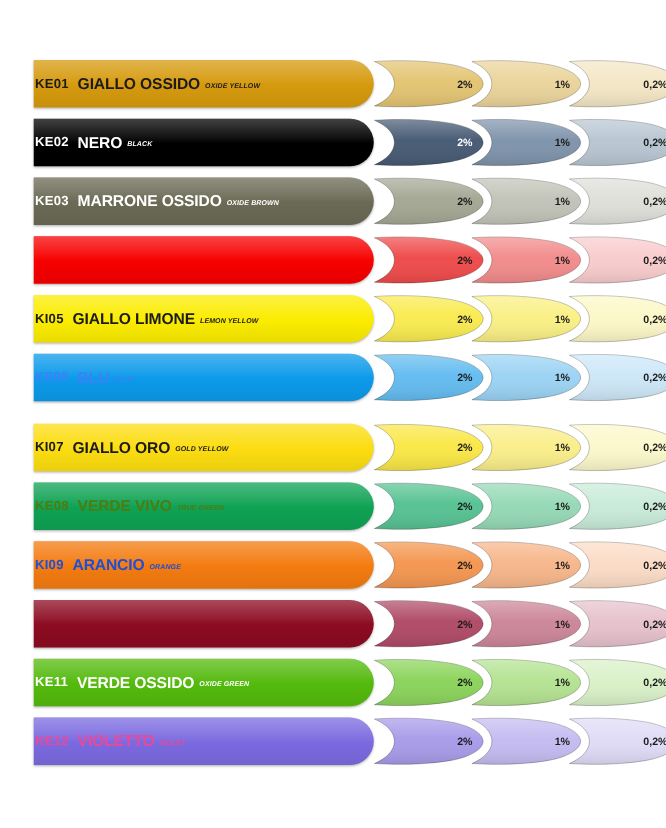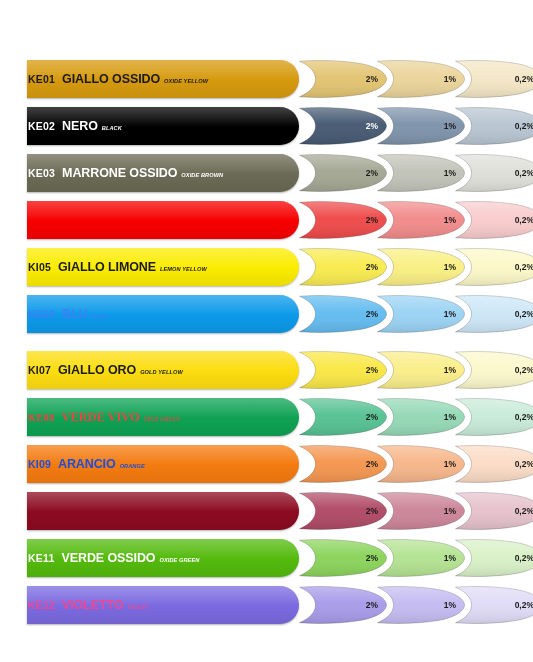--- a/index.html
+++ b/index.html
@@ -21,21 +21,21 @@
     left: 0;
     top: 0;
     width: 533px;
     height: 662px;
     background: #ffffff;
   }
 
   .rows-wrap {
     position: absolute;
     left: 0;
-    top: 60px;
+    top: 48px;
     width: 533px;
   }
 
   .color-row {
     position: relative;
     height: 38px;
     margin-bottom: 9px;
   }
   .color-row.group-break {
     margin-bottom: 18px;
@@ -502,21 +502,21 @@
             <path d="M 3.5 2.2 C 22 1.0 44 1.2 64 4.5 C 82 7.6 90.5 14.5 90.5 20.0 C 90.5 25.5 82 32.4 64 35.5 C 44 38.8 22 39.0 3.5 37.8 C 13.5 33.5 19.5 27.2 19.5 20.0 C 19.5 12.8 13.5 6.5 3.5 2.2 Z" fill="#FCF8CC" stroke="rgba(0,0,0,0.28)" stroke-width="0.7"></path>
             <path d="M 3.5 2.2 C 22 1.0 44 1.2 64 4.5 C 82 7.6 90.5 14.5 90.5 20.0 C 90.5 25.5 82 32.4 64 35.5 C 44 38.8 22 39.0 3.5 37.8 C 13.5 33.5 19.5 27.2 19.5 20.0 C 19.5 12.8 13.5 6.5 3.5 2.2 Z" fill="url(#g6_2)"></path>
           </svg>
           <span class="swatch-pct" style="color: rgb(27, 27, 27);">0,2%</span>
         </div>
       </div>
       <div class="color-row">
         <div class="main-bar" style="background: rgb(15, 162, 84);">
           <div class="sheen"></div>
         </div>
-        <div class="bar-text" style="color: #ef4444; font-family: Liberation Serif, serif;">
+        <div class="bar-text" style="color: #4d7c0f;">
           <span class="code">KE08</span>
           <span class="name-it">VERDE VIVO</span>
           <span class="name-en">TRUE GREEN</span>
         </div>
         <div class="main-pct" style="color: rgb(255, 255, 255);">8%</div>
         <div class="swatch sw1">
           <svg viewBox="0 0 92 40">
             <defs>
               <linearGradient id="g7_0" x1="0" y1="0" x2="0" y2="1">
                 <stop offset="0%" stop-color="#ffffff" stop-opacity="0.30"></stop>

